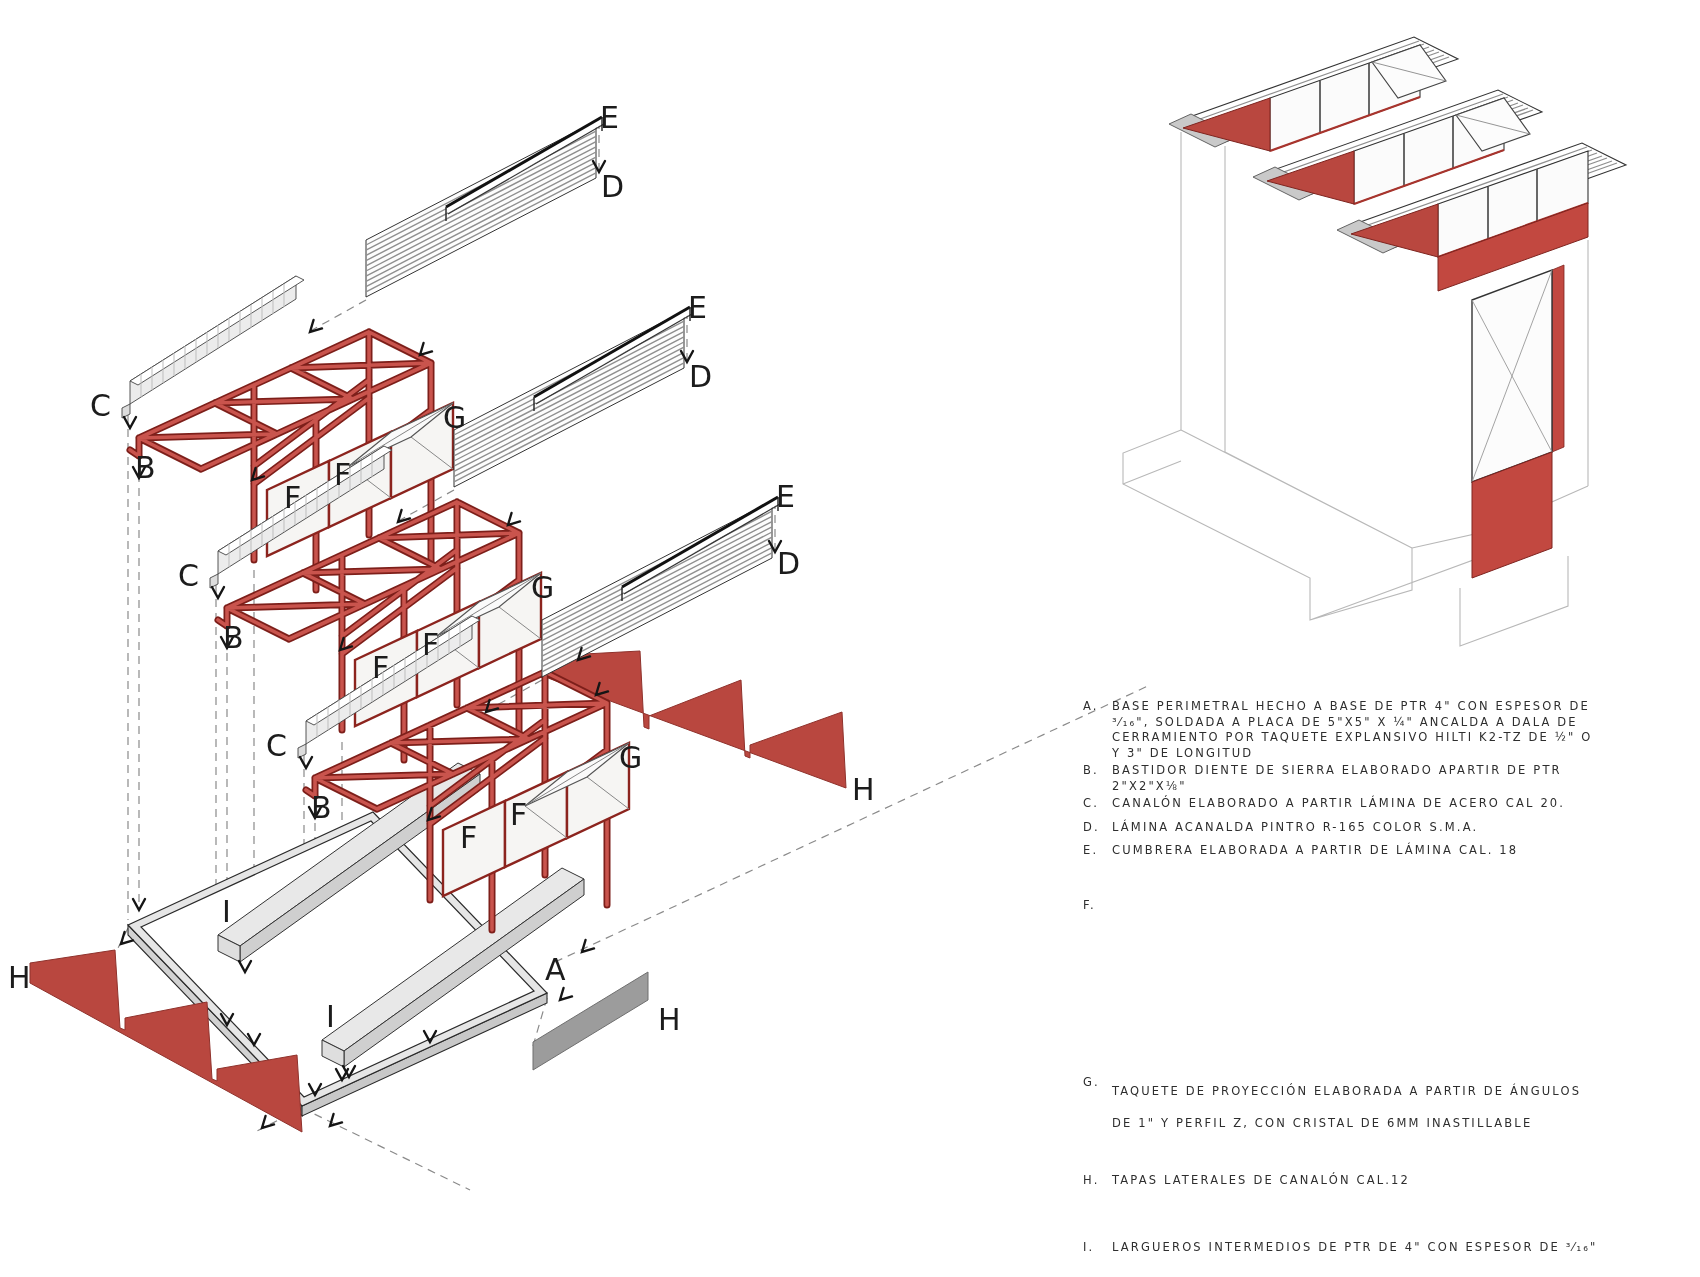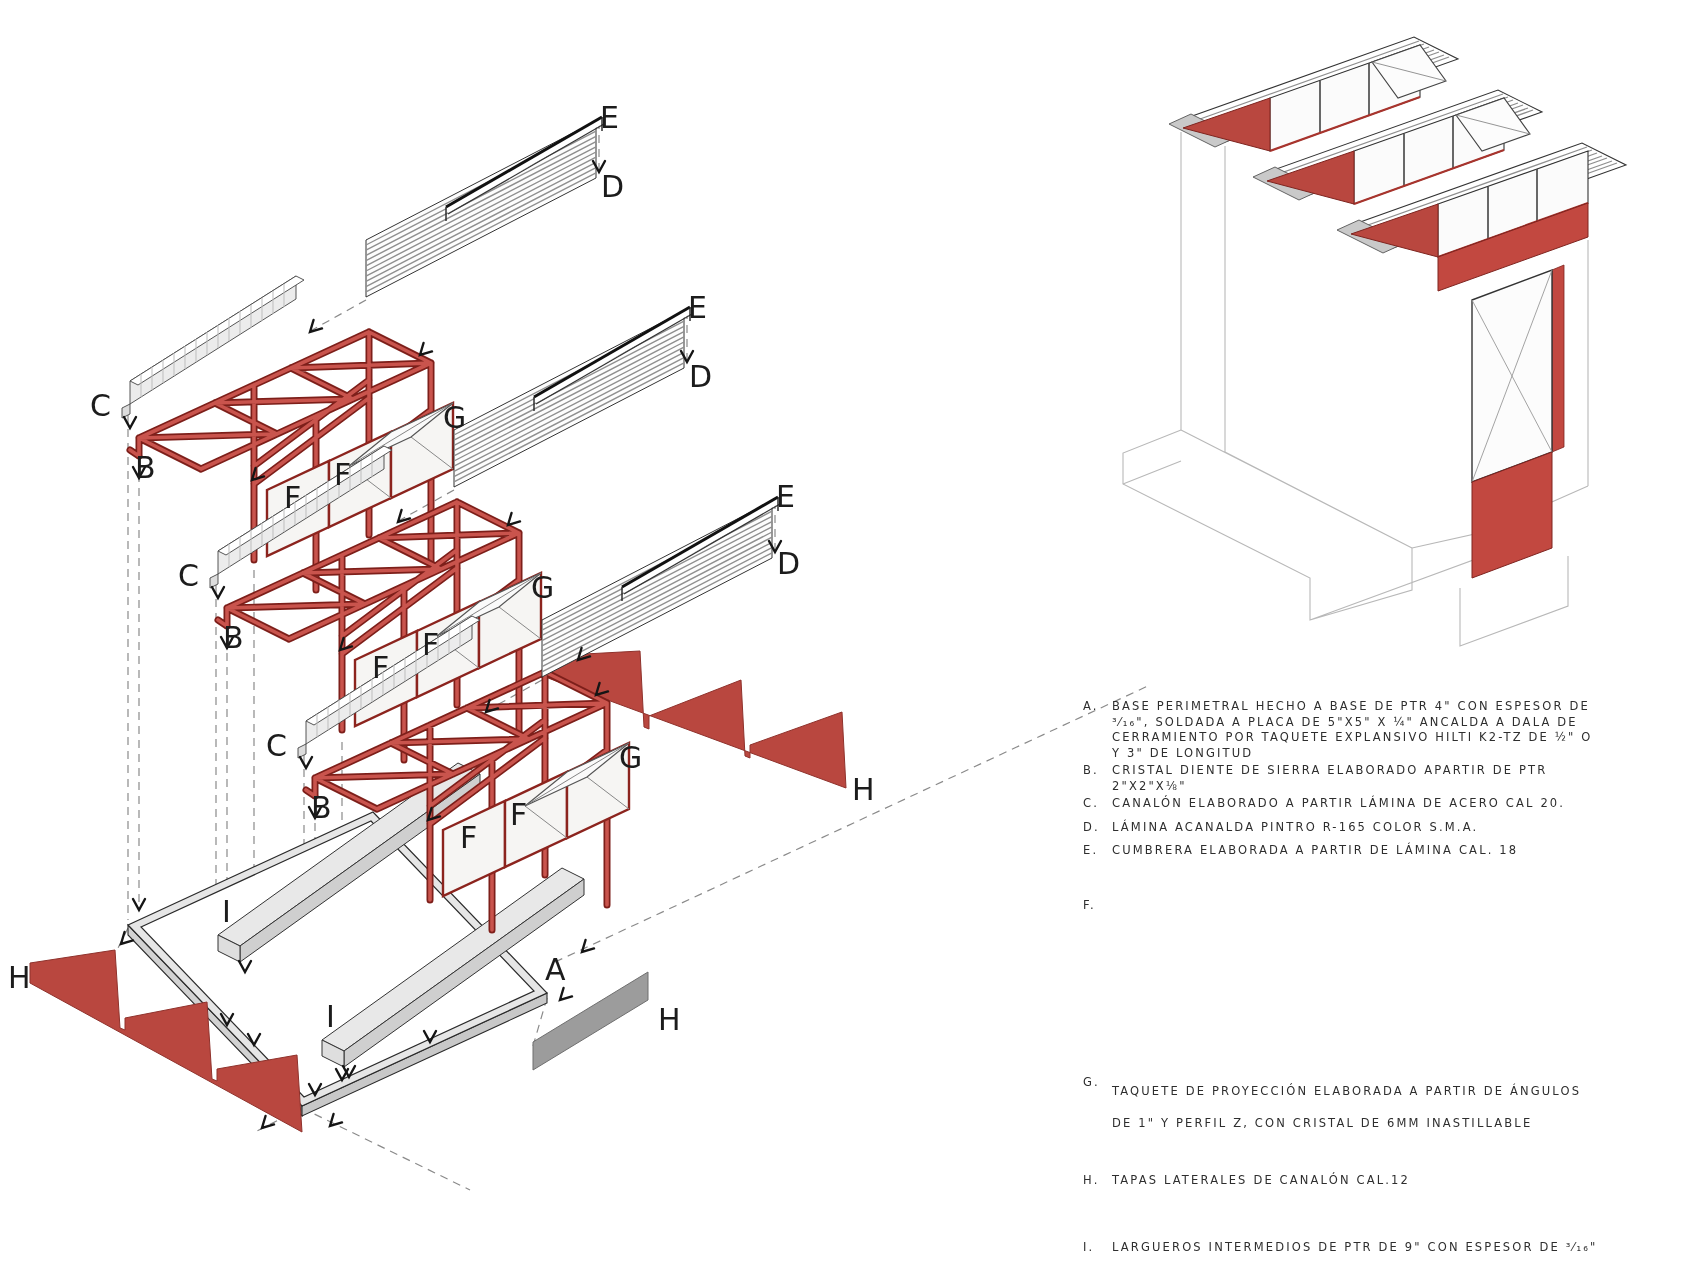--- a/index.html
+++ b/index.html
@@ -262,21 +262,21 @@
     <div class="lg-text tight">
       <div>BASE PERIMETRAL HECHO A BASE DE PTR 4" CON ESPESOR DE</div>
       <div>³⁄₁₆", SOLDADA A PLACA DE 5"X5" X ¼" ANCALDA A DALA DE</div>
       <div>CERRAMIENTO POR TAQUETE EXPLANSIVO HILTI K2-TZ DE ½" O</div>
       <div>Y 3" DE LONGITUD</div>
     </div>
   </div>
   <div class="lg-row" style="top:763px">
     <span class="lg-letter">B.</span>
     <div class="lg-text tight">
-      <div>CRISTAL DIENTE DE SIERRA ELABORADO APARTIR DE PTR</div>
+      <div>BASTIDOR DIENTE DE SIERRA ELABORADO APARTIR DE PTR</div>
       <div>2"X2"X⅛"</div>
     </div>
   </div>
   <div class="lg-row" style="top:796px">
     <span class="lg-letter">C.</span>
     <div class="lg-text tight">
       <div>CANALÓN ELABORADO A PARTIR LÁMINA DE ACERO CAL 20.</div>
     </div>
   </div>
   <div class="lg-row" style="top:820px">
@@ -305,18 +305,18 @@
   </div>
   <div class="lg-row" style="top:1173px">
     <span class="lg-letter">H.</span>
     <div class="lg-text tight">
       <div>TAPAS LATERALES DE CANALÓN CAL.12</div>
     </div>
   </div>
   <div class="lg-row" style="top:1240px">
     <span class="lg-letter">I.</span>
     <div class="lg-text tight">
-      <div>LARGUEROS INTERMEDIOS DE PTR DE 9" CON ESPESOR DE ³⁄₁₆"</div>
+      <div>LARGUEROS INTERMEDIOS DE PTR DE 4" CON ESPESOR DE ³⁄₁₆"</div>
     </div>
   </div>
 </div>
 
 </div>
 
 </body></html>

